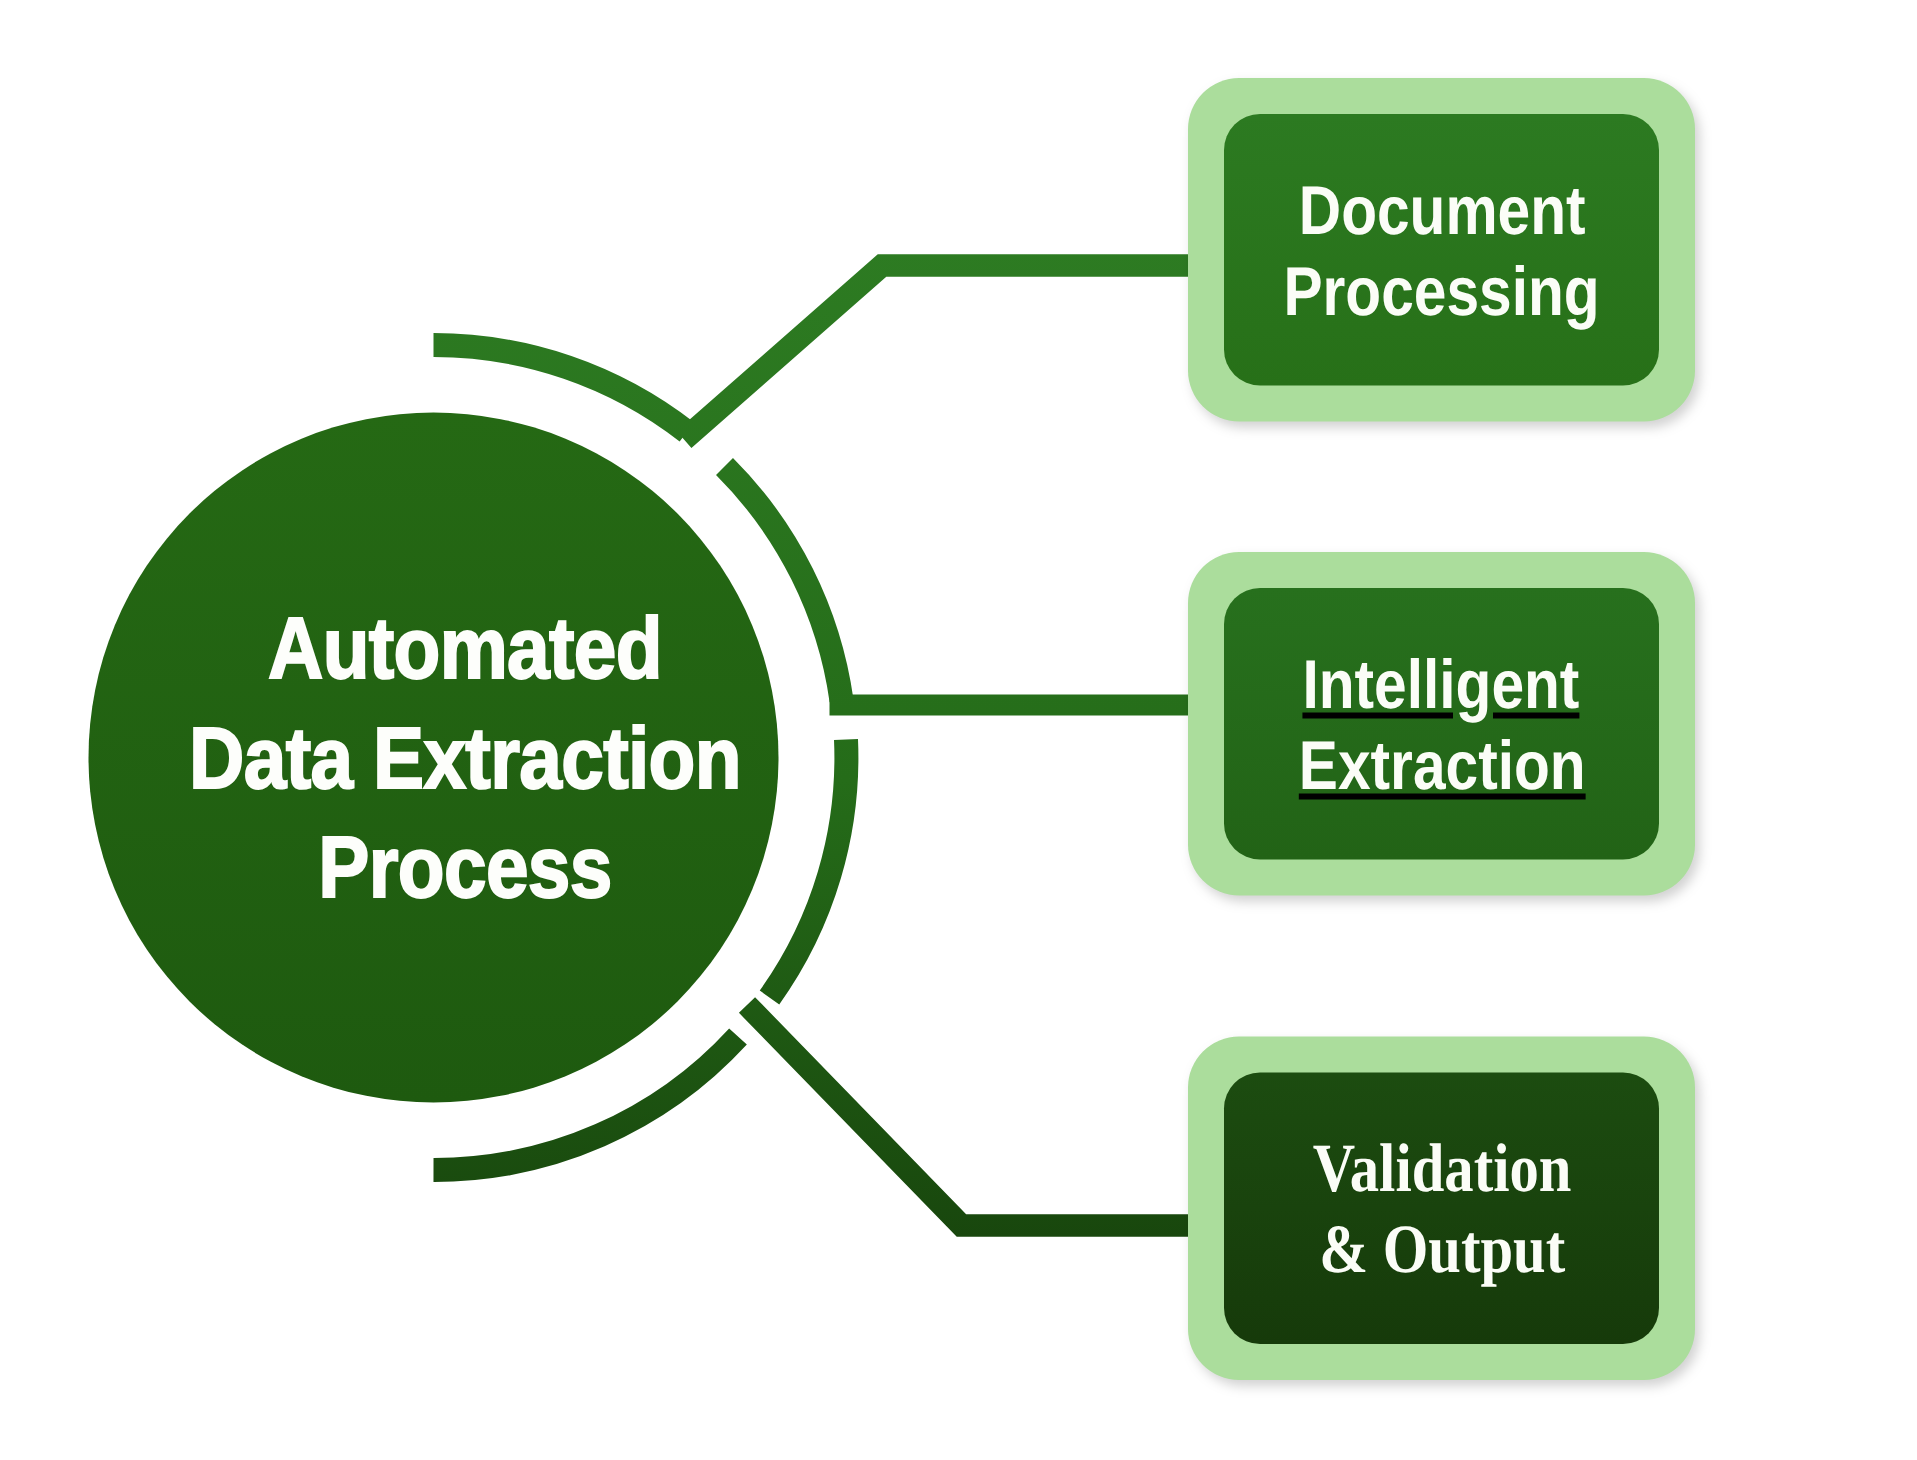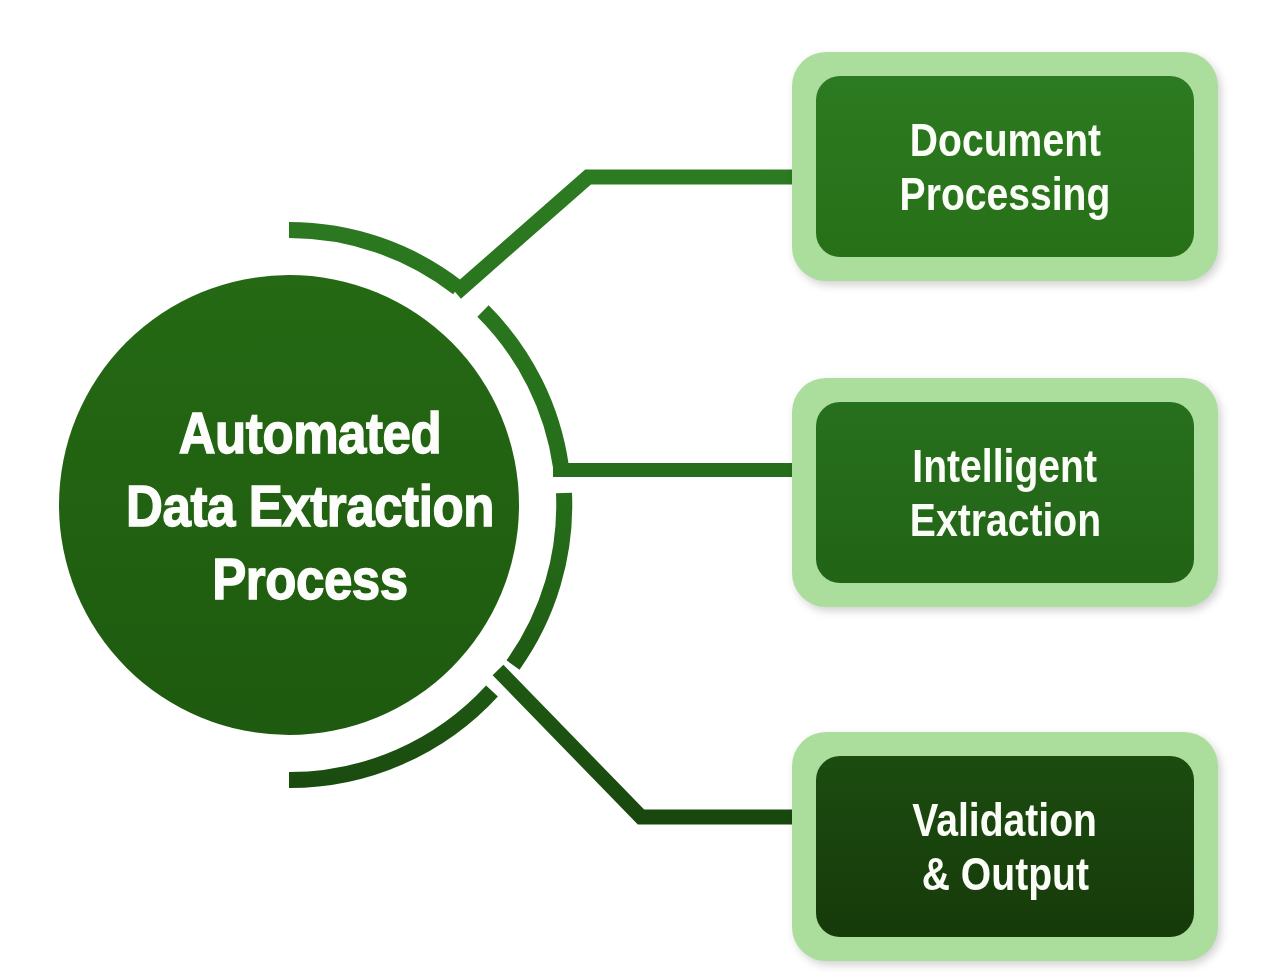--- a/index.html
+++ b/index.html
@@ -43,40 +43,40 @@
     text-align: center;
     transform: scaleX(0.88);
     letter-spacing: -0.5px;
     -webkit-text-stroke: 1.4px #FDFEFB;
     white-space: nowrap;
   }
   
   .node {
     position: absolute;
     left: 792px;
-    width: 426px;
+    width: 338px;
     height: 229px;
     box-sizing: border-box;
     background: #ABDD9C;
     border-radius: 34px;
     padding: 24px;
     filter: drop-shadow(3px 4px 4px rgba(0,0,0,0.18));
   }
   .node-inner {
     width: 100%;
     height: 100%;
     border-radius: 24px;
     display: flex;
     flex-direction: column;
     align-items: center;
     justify-content: center;
   }
   .node-top    { top: 52px; }
-  .node-middle { top: 378px; }
-  .node-bottom { top: 732px; }
+  .node-middle { top: 368px; text-decoration: underline; }
+  .node-bottom { top: 691px; font-family: Liberation Serif, serif; }
   .node-top    .node-inner { background: linear-gradient(180deg, #2C7A21 0%, #277018 100%); }
   .node-middle .node-inner { background: linear-gradient(180deg, #27701D 0%, #226316 100%); }
   .node-bottom .node-inner { background: linear-gradient(180deg, #1C4C10 0%, #163A0A 100%); }
   .node-line {
     color: #FBFDF7;
     font-size: 46px;
     line-height: 54px;
     font-weight: 700;
     transform: scaleX(0.85);
     text-align: center;

